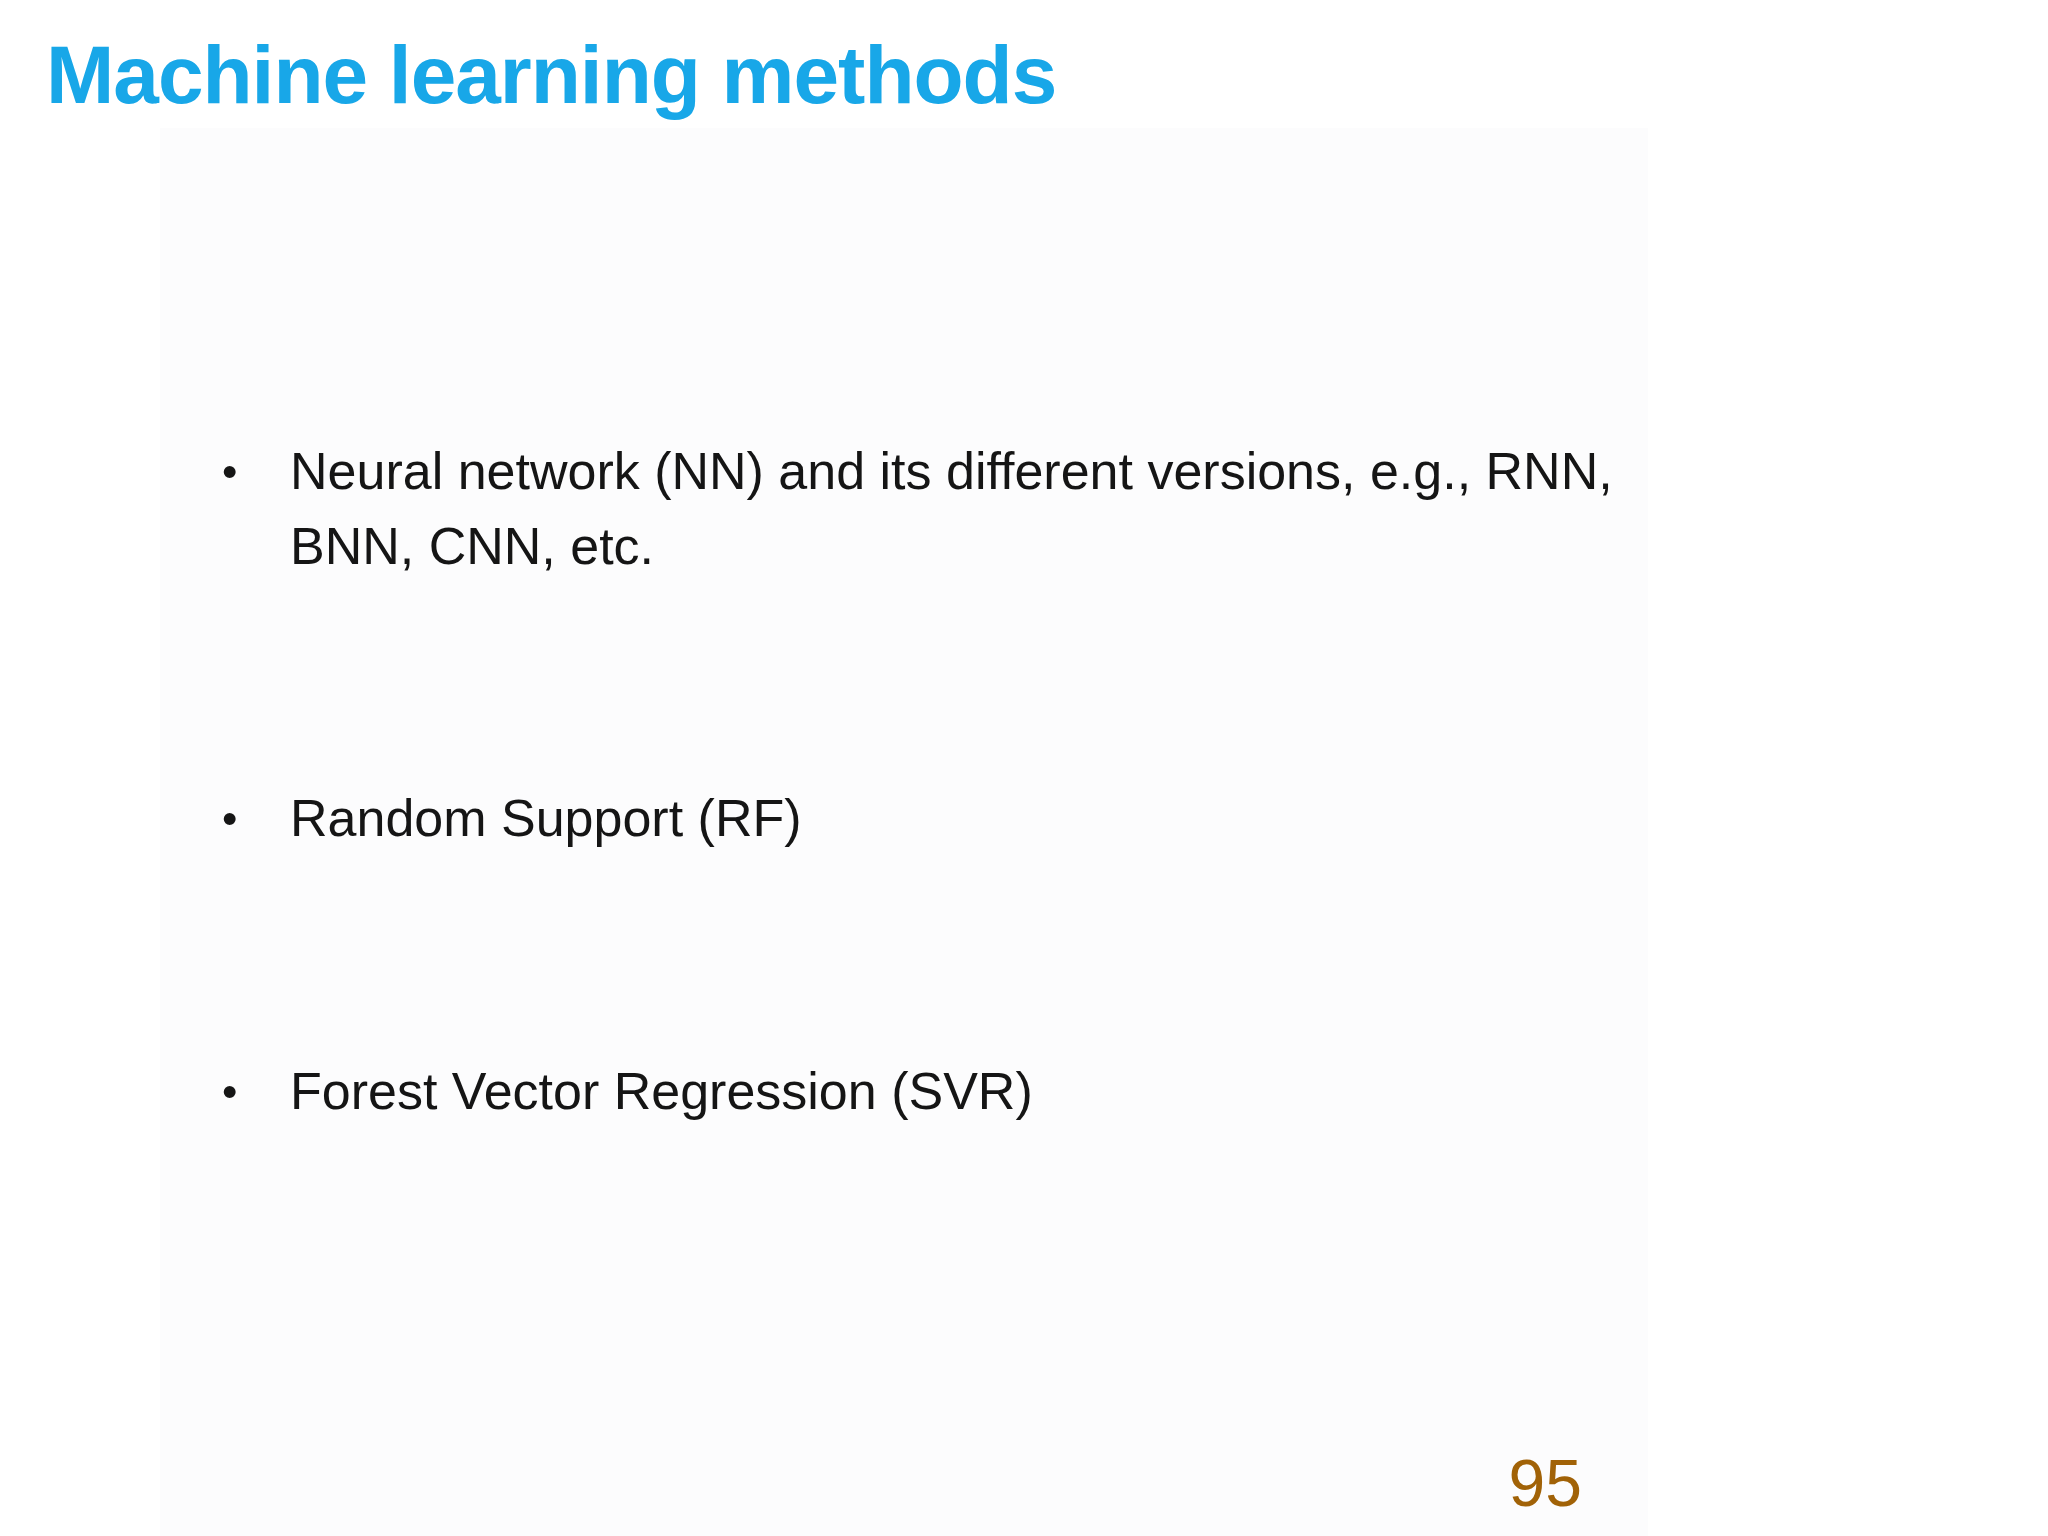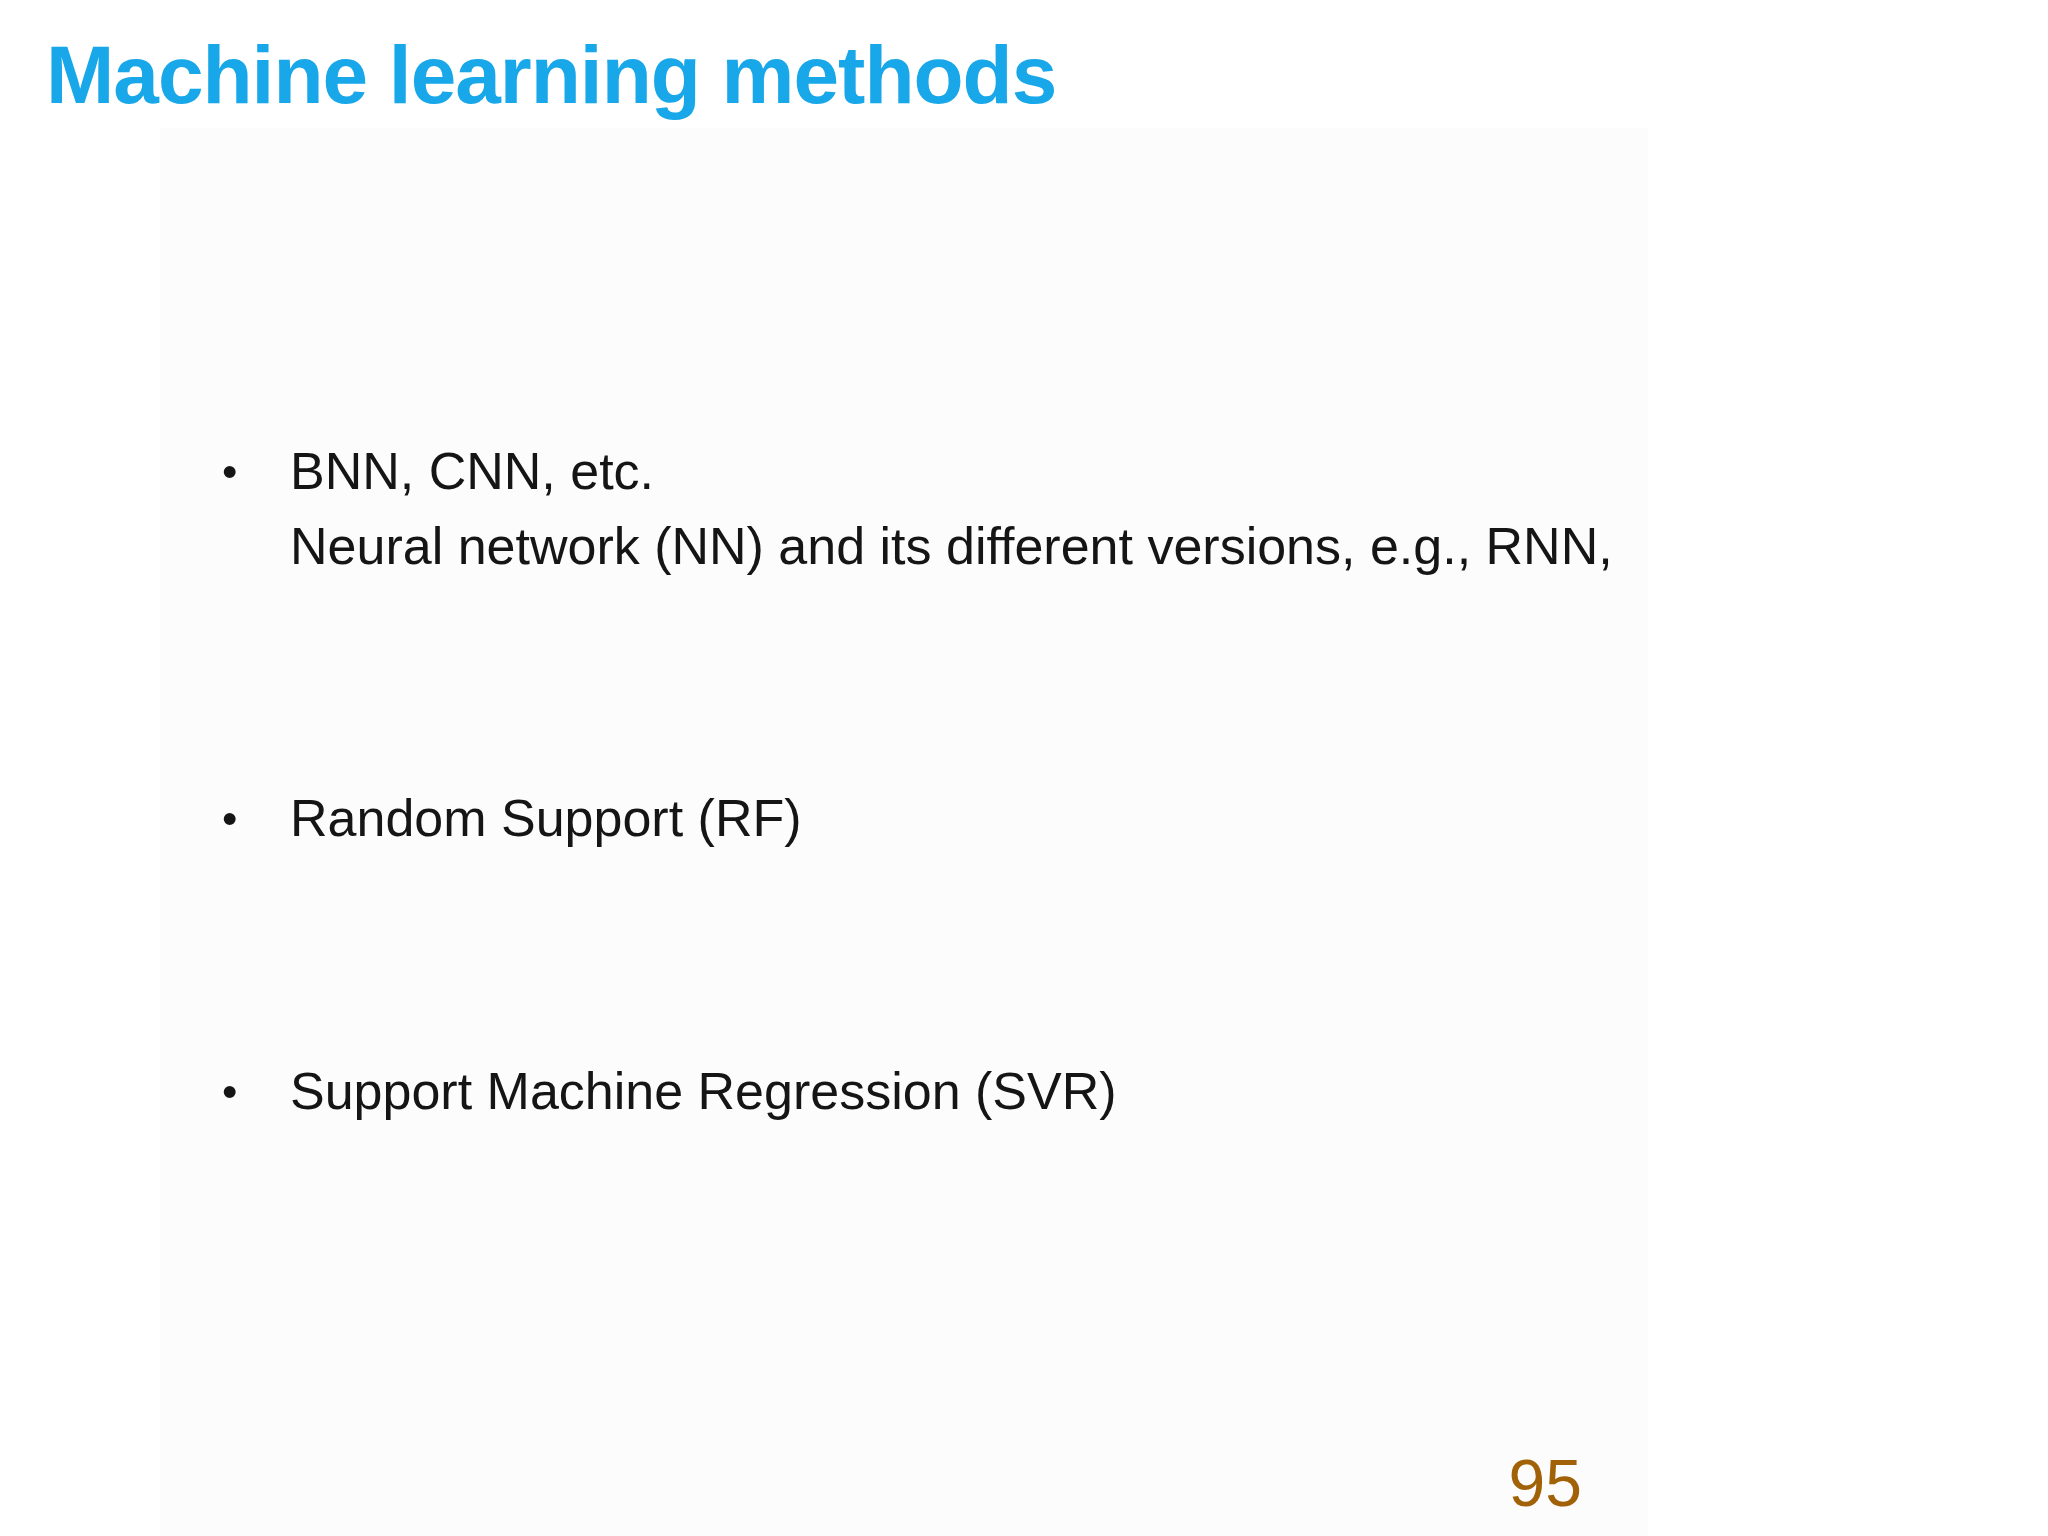--- a/index.html
+++ b/index.html
@@ -60,34 +60,34 @@
 
 <div class="slide">
 
   <div class="content-area"></div>
 
   <h1 class="title" style="color: rgb(24, 167, 232);">Machine learning methods</h1>
 
   <div class="bullet bullet-1" style="color: rgb(21, 21, 21);">
     <span class="dot">•</span>
     <div class="text-lines">
+      <div>Neural network (NN) and its different versions, e.g., RNN,</div>
       <div>BNN, CNN, etc.</div>
-      <div>Neural network (NN) and its different versions, e.g., RNN,</div>
     </div>
   </div>
 
   <div class="bullet bullet-2" style="color: rgb(21, 21, 21);">
     <span class="dot">•</span>
     <div class="text-lines">
       <div>Random Support (RF)</div>
     </div>
   </div>
 
   <div class="bullet bullet-3" style="color: rgb(21, 21, 21);">
     <span class="dot">•</span>
     <div class="text-lines">
-      <div>Support Machine Regression (SVR)</div>
+      <div>Forest Vector Regression (SVR)</div>
     </div>
   </div>
 
   <div class="page-number" style="color: #a16207;">95</div>
 
 </div>
 
 </body></html>

